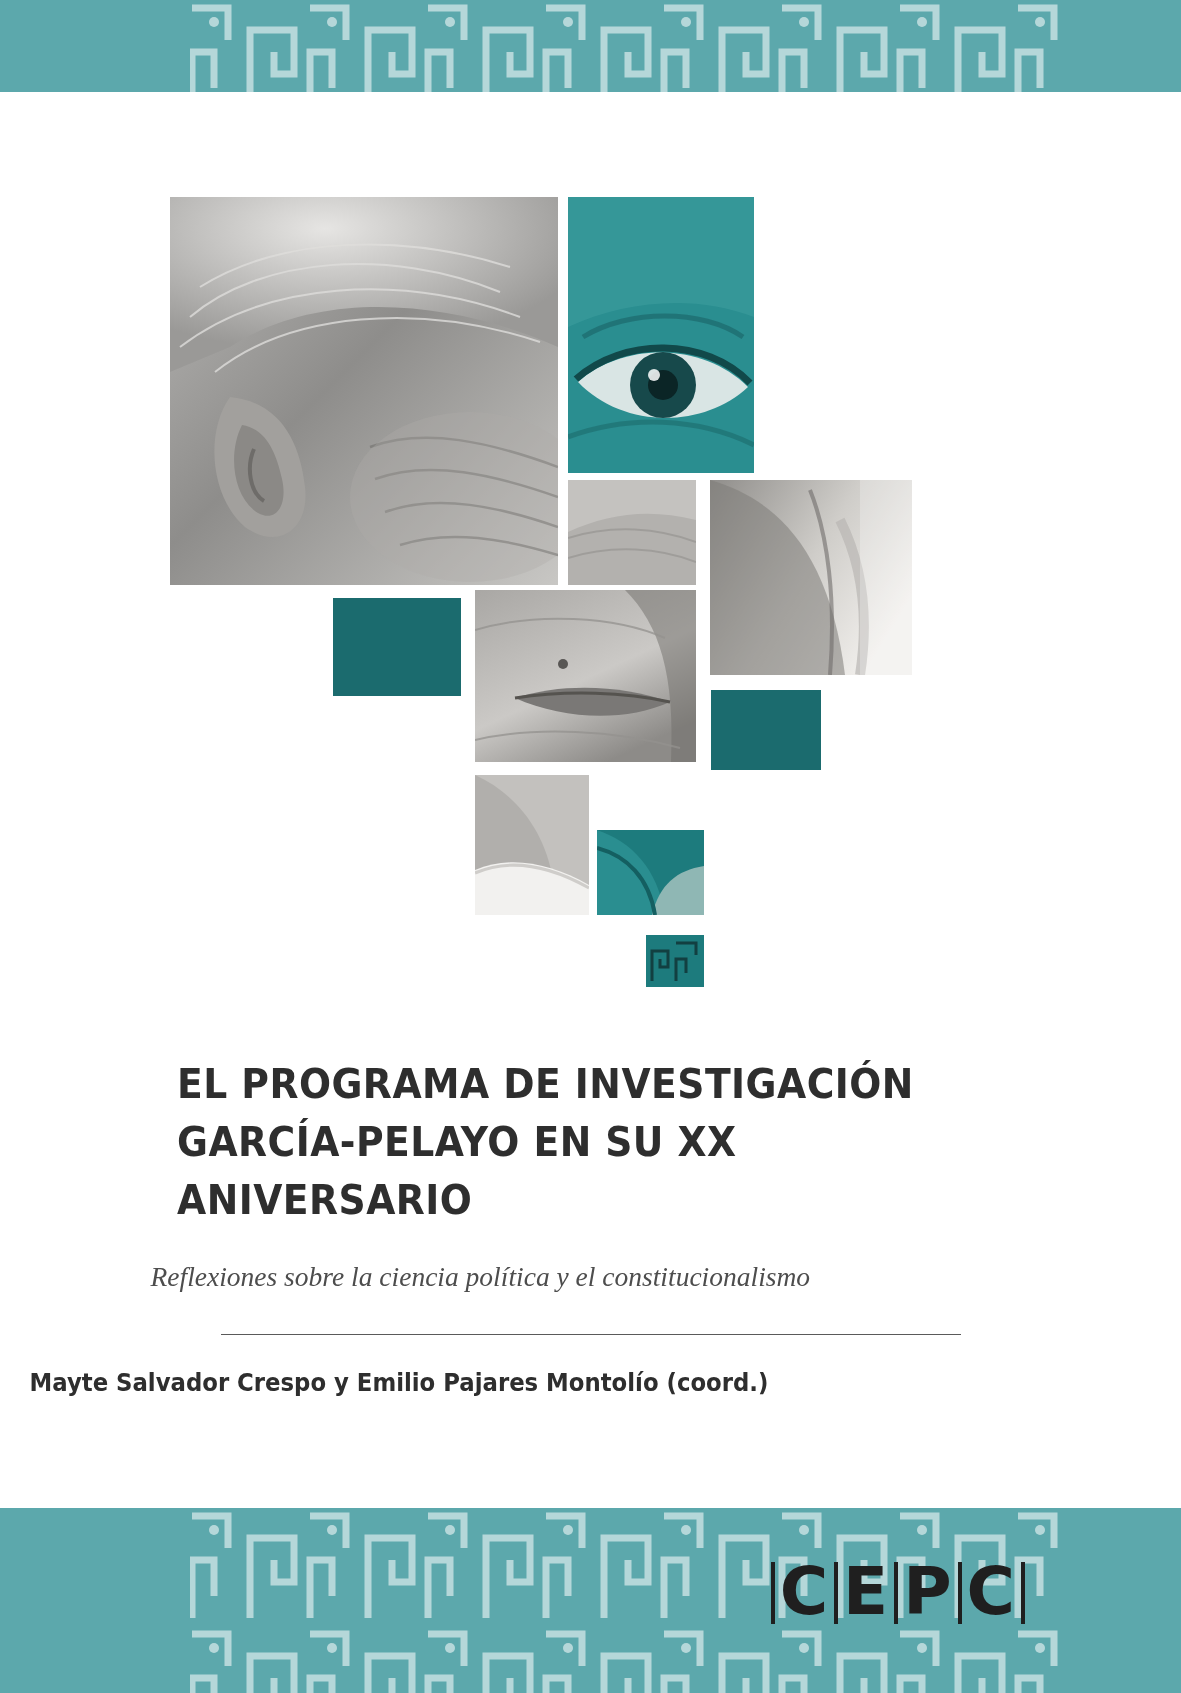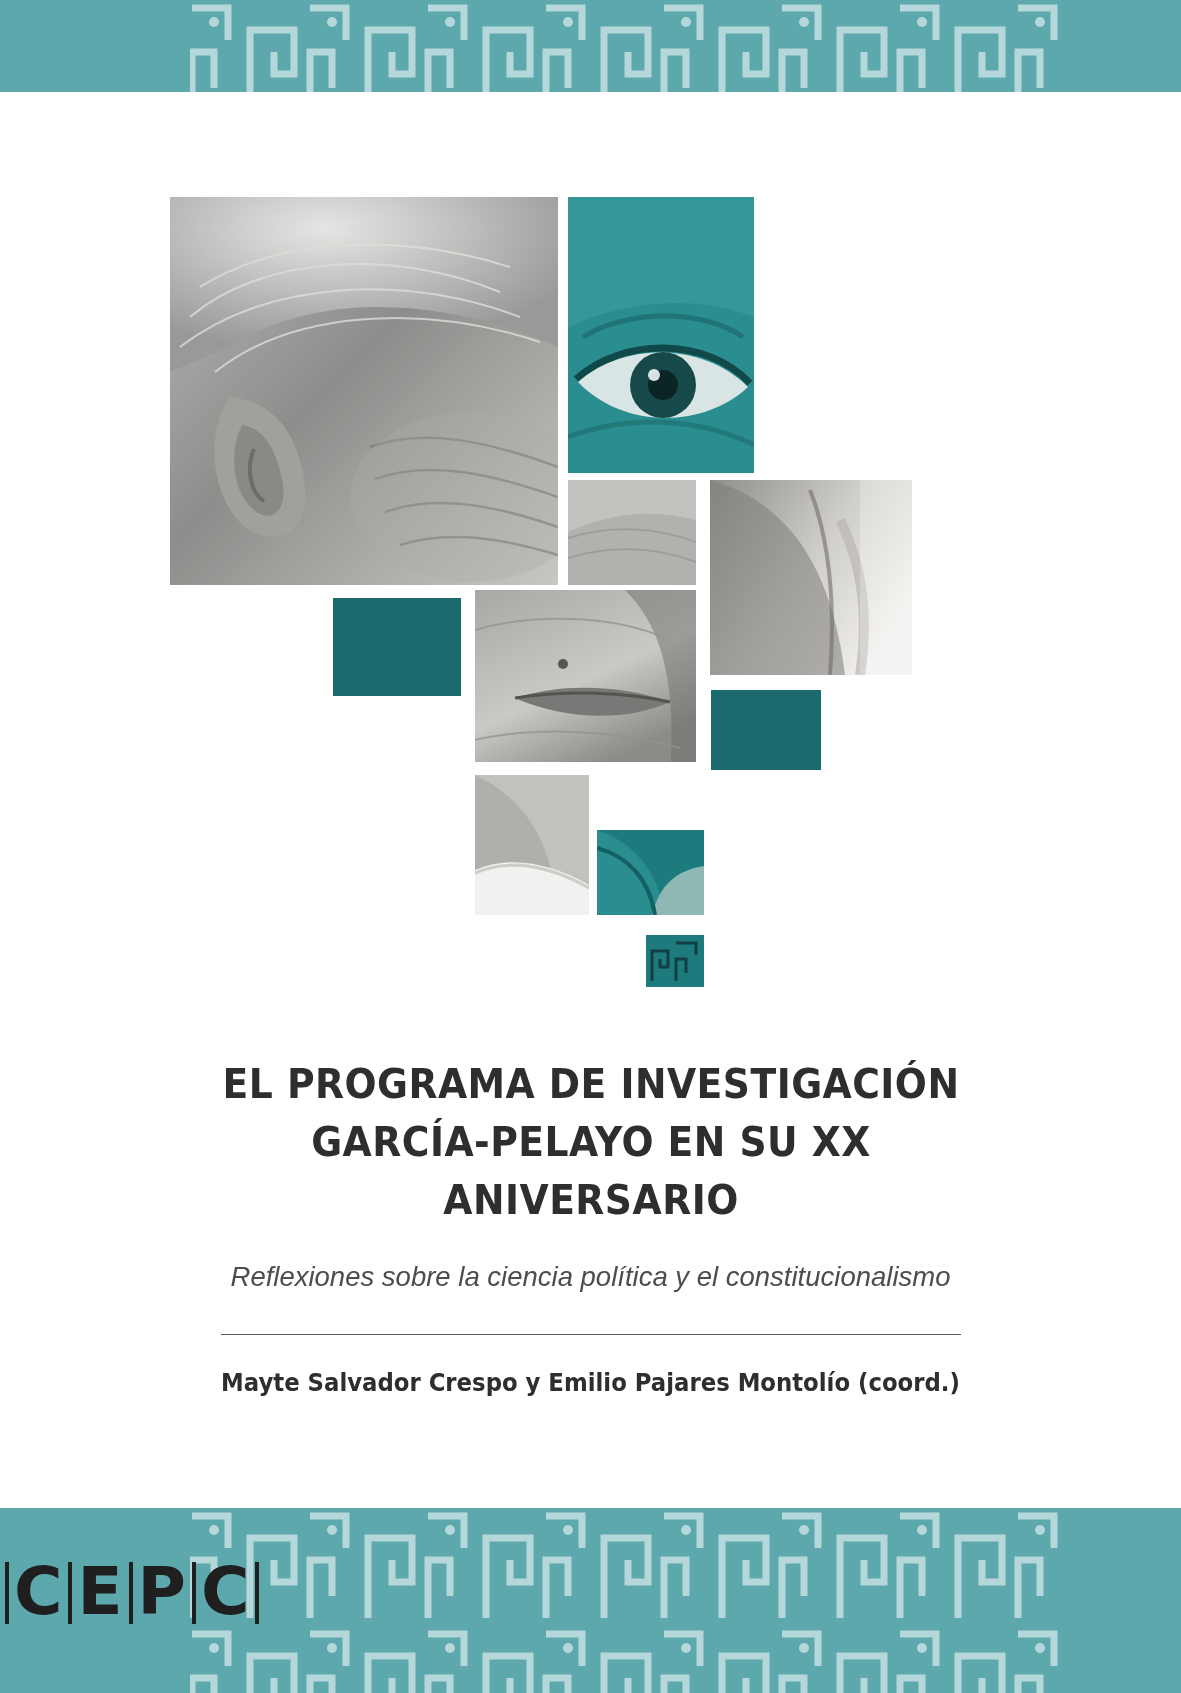--- a/index.html
+++ b/index.html
@@ -56,36 +56,35 @@
     display: block;
   }
   .solid-dark { background: #1b6b6e; }
 
   
   .titleblock {
     position: absolute;
     left: 0;
     top: 1055px;
     width: 1181px;
-    text-align: center;
   }
   .main-title {
     color: #2e2e2e;
     font-family: "DejaVu Sans", sans-serif;
     font-weight: bold;
     font-size: 41px;
     letter-spacing: 0.5px;
     line-height: 1.42;
     margin: 0 auto;
     width: 900px;
     transform: scaleX(0.92);
   }
   .subtitle {
     color: #4d4d4d;
-    font-family: Liberation Sans, sans-serif;
+    font-family: Liberation Serif, serif;
     font-style: italic;
     font-size: 27.5px;
     line-height: 1.55;
     margin: 26px auto 0 auto;
     width: 880px;
     font-weight: 400;
   }
   .rule {
     width: 740px;
     height: 1px;
@@ -100,21 +99,21 @@
     margin: 34px auto 0 auto;
     transform: scaleX(0.95);
   }
 
   
   .logo {
     position: absolute;
     left: 0;
     top: 1553px;
     width: 1030px;
-    text-align: left;
+    text-align: right;
     color: #1f1f1f;
     font-family: "DejaVu Sans", sans-serif;
     font-weight: bold;
     font-size: 66px;
     letter-spacing: 1px;
   }
   .logo .bar {
     display: inline-block;
     width: 4px;
     height: 62px;

